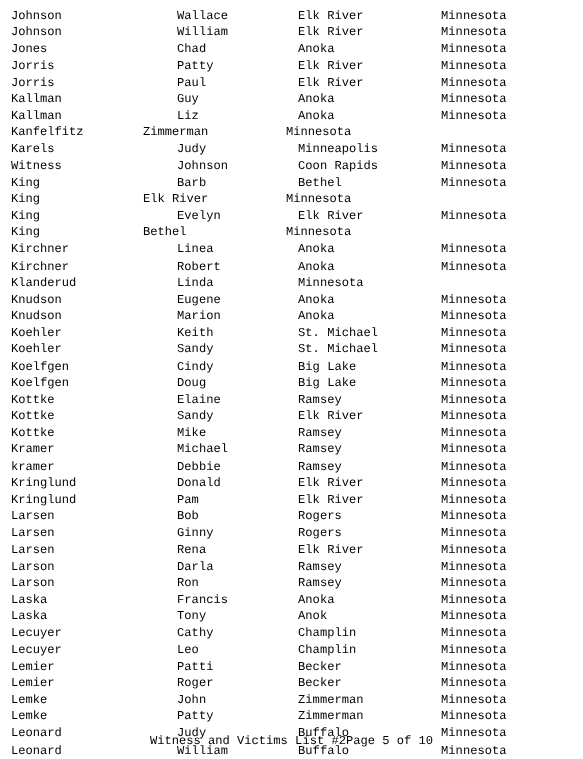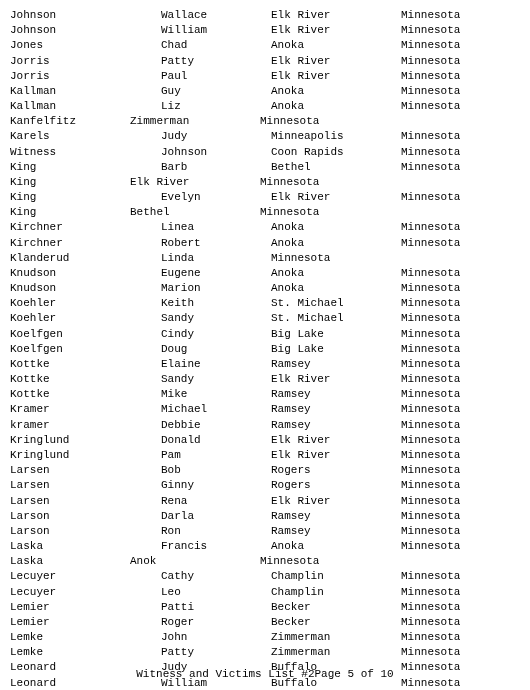--- a/index.html
+++ b/index.html
@@ -245,20 +245,21 @@
         <span class="col-state">Minnesota</span>
       </div>
       <div class="data-row">
         <span class="col-last">Laska</span>
         <span class="col-first">Francis</span>
         <span class="col-city">Anoka</span>
         <span class="col-state">Minnesota</span>
       </div>
       <div class="data-row">
         <span class="col-last">Laska</span>
+        <span class="col-first">Tony</span>
         <span class="col-city">Anok</span>
         <span class="col-state">Minnesota</span>
       </div>
       <div class="data-row">
         <span class="col-last">Lecuyer</span>
         <span class="col-first">Cathy</span>
         <span class="col-city">Champlin</span>
         <span class="col-state">Minnesota</span>
       </div>
       <div class="data-row">

